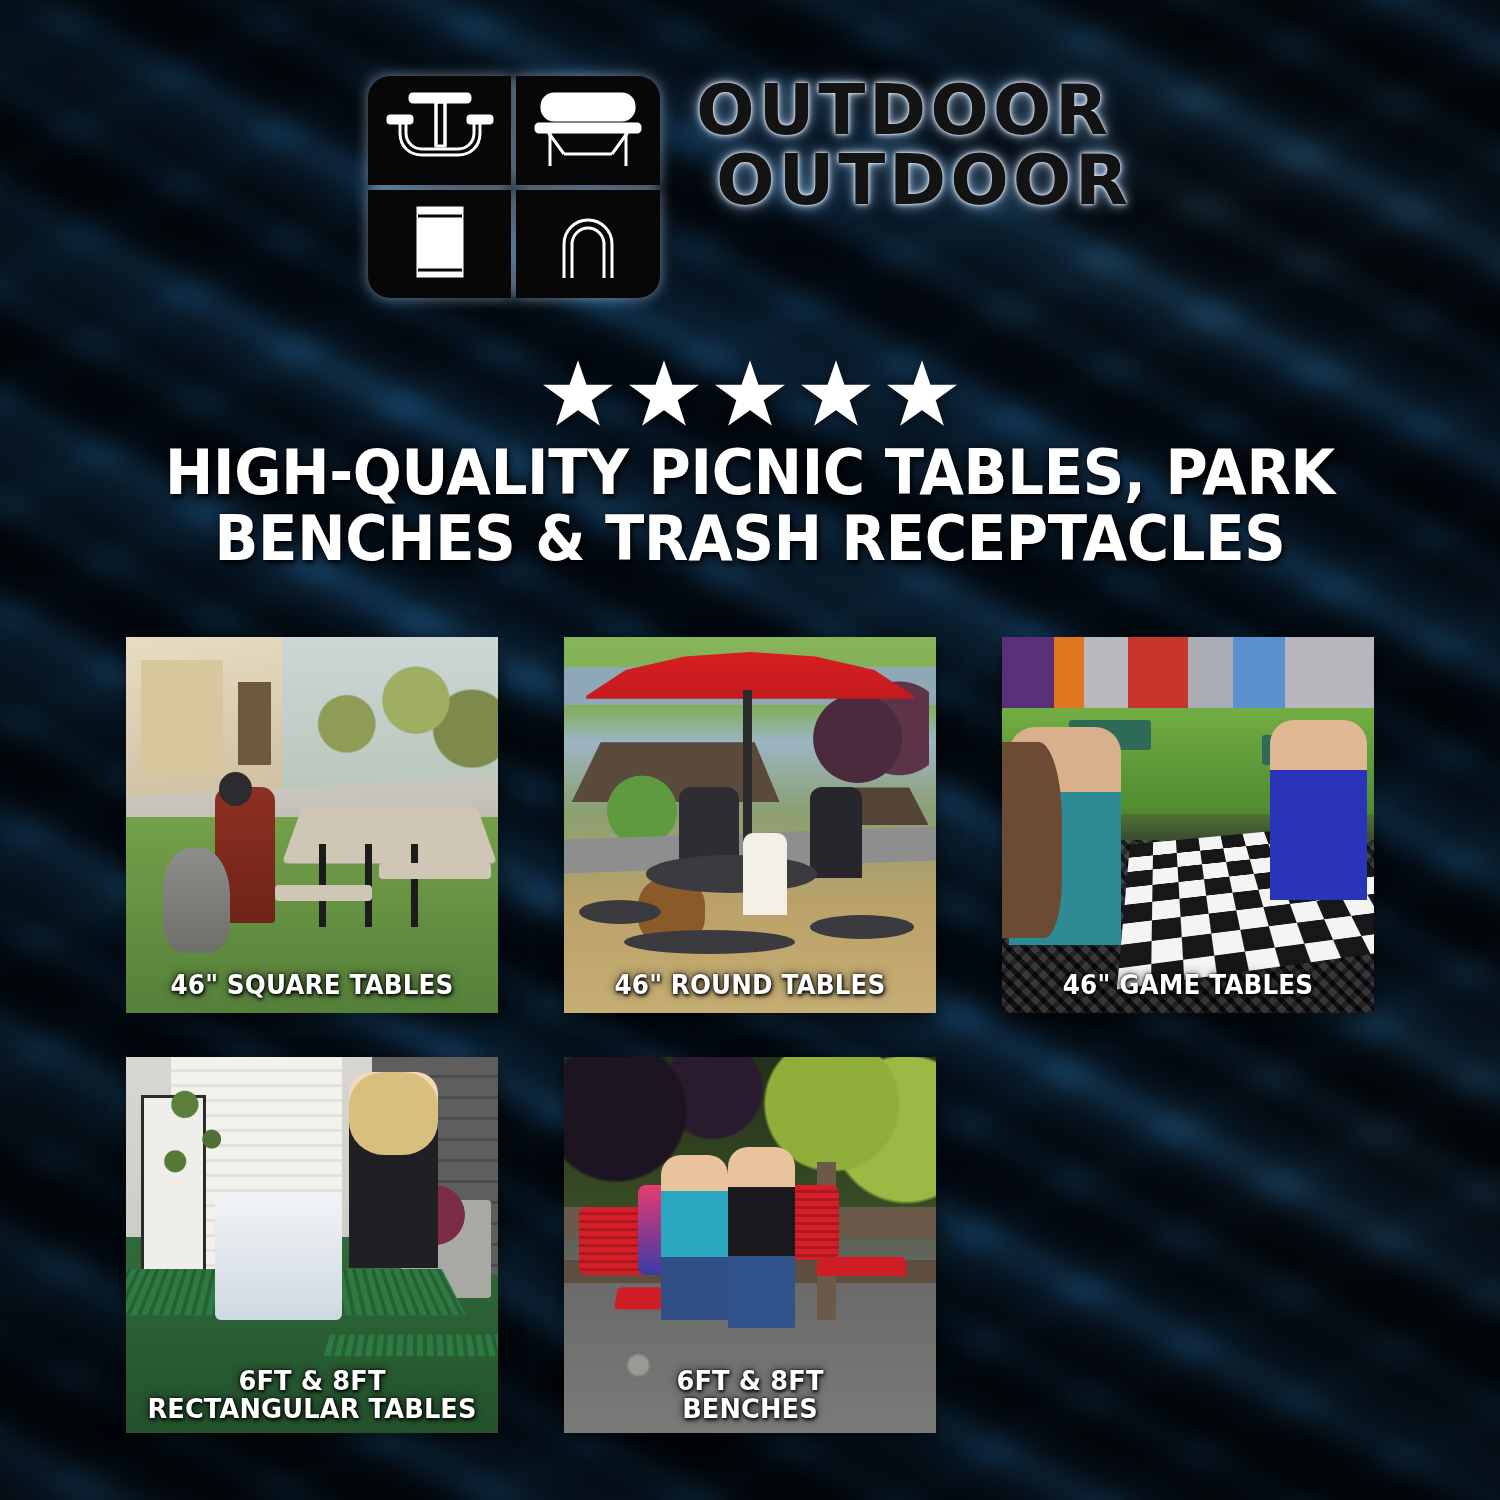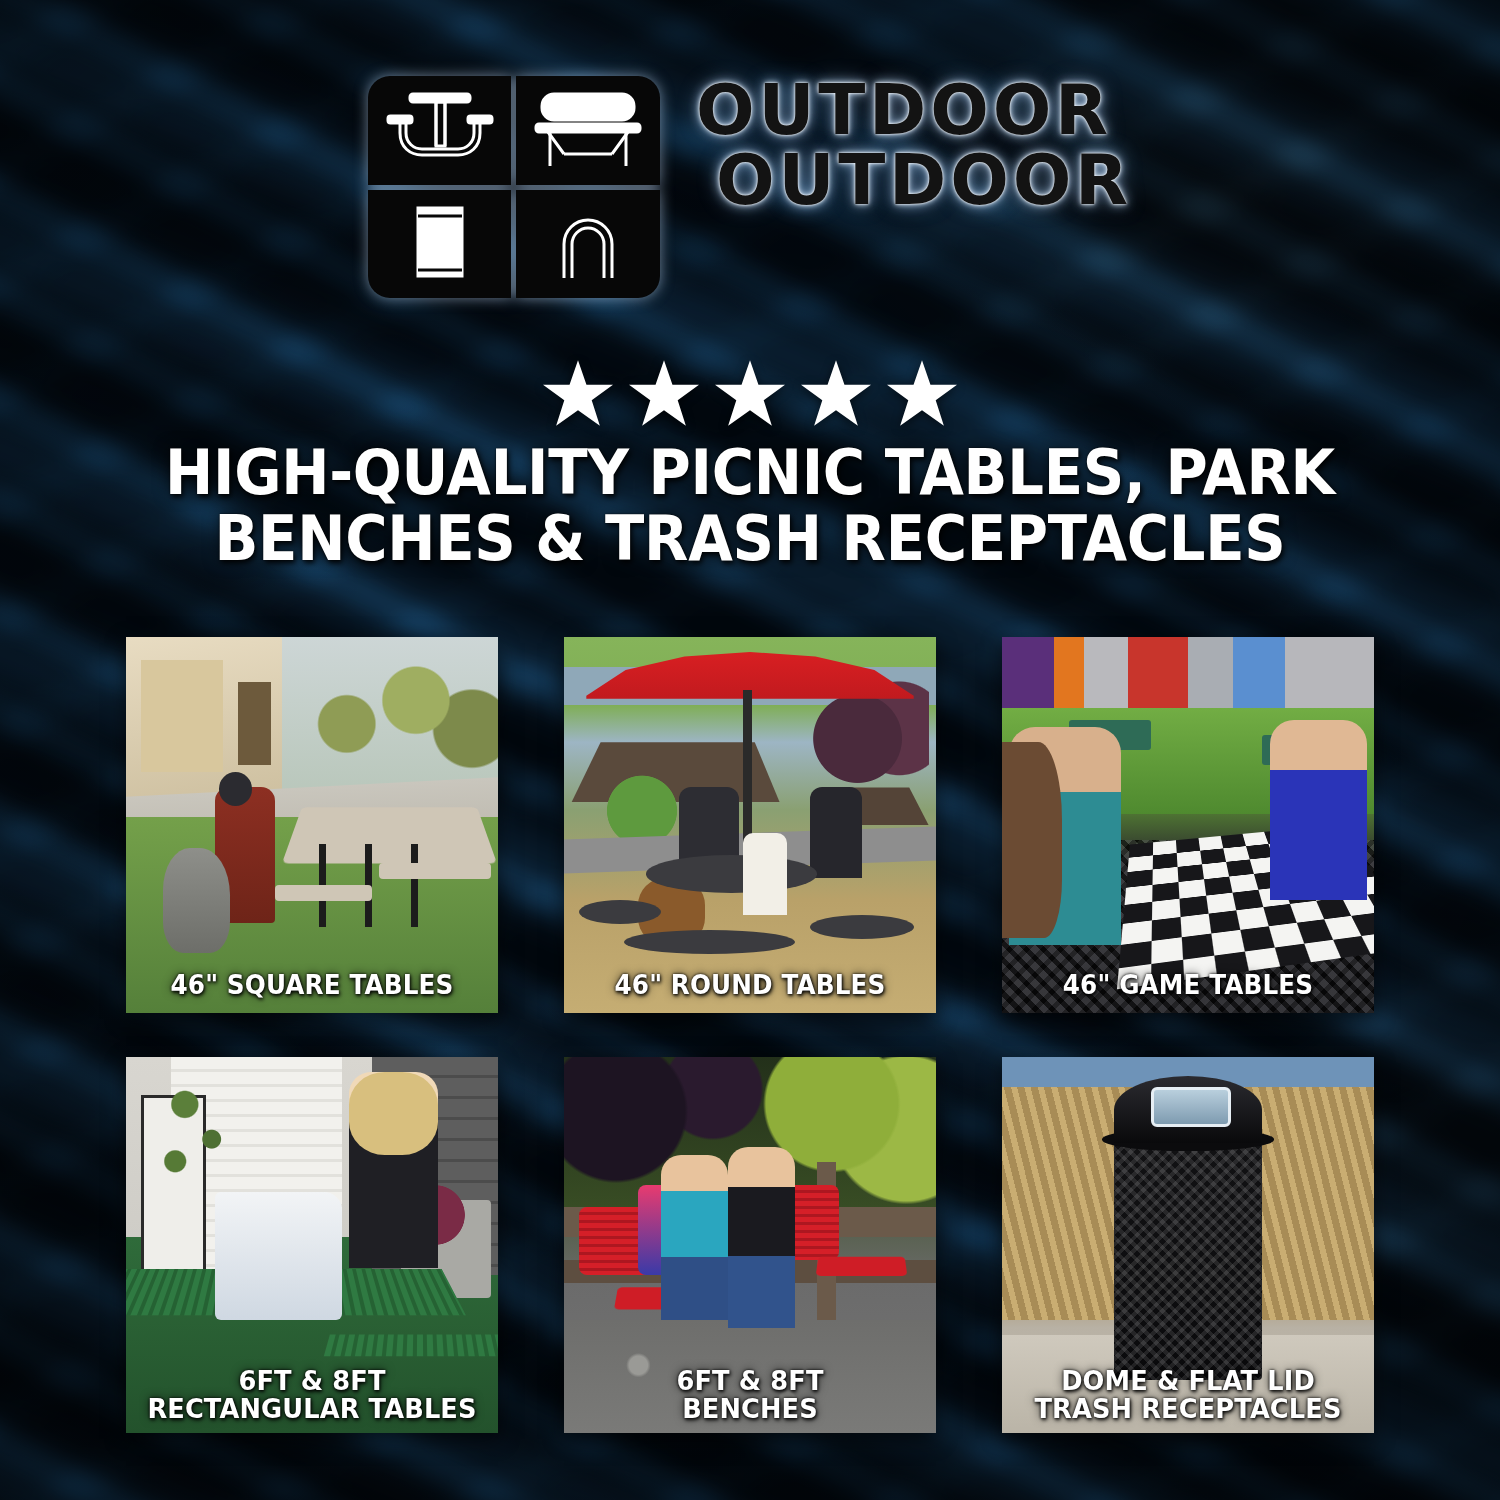--- a/index.html
+++ b/index.html
@@ -447,31 +447,16 @@
           <div class="pack"></div>
             <div class="kid1"></div>
             <div class="kid2"></div>
         </div>
         <div class="cap">
           <span>6FT &amp; 8FT</span>
           <span>BENCHES</span>
         </div>
       </div>
 
-      <div class="tile two-line">
-        <div class="photo t6">
-          <div class="skyb"></div>
-            <div class="grassd"></div>
-            <div class="pad"></div>
-          <div class="can"></div>
-            <div class="rim"></div>
-            <div class="dome"></div>
-            <div class="slot"></div>
-        </div>
-        <div class="cap">
-          <span>DOME &amp; FLAT LID</span>
-          <span>TRASH RECEPTACLES</span>
-        </div>
-      </div>
 
     </div>
   </div>
 </div>
 
 </body></html>

